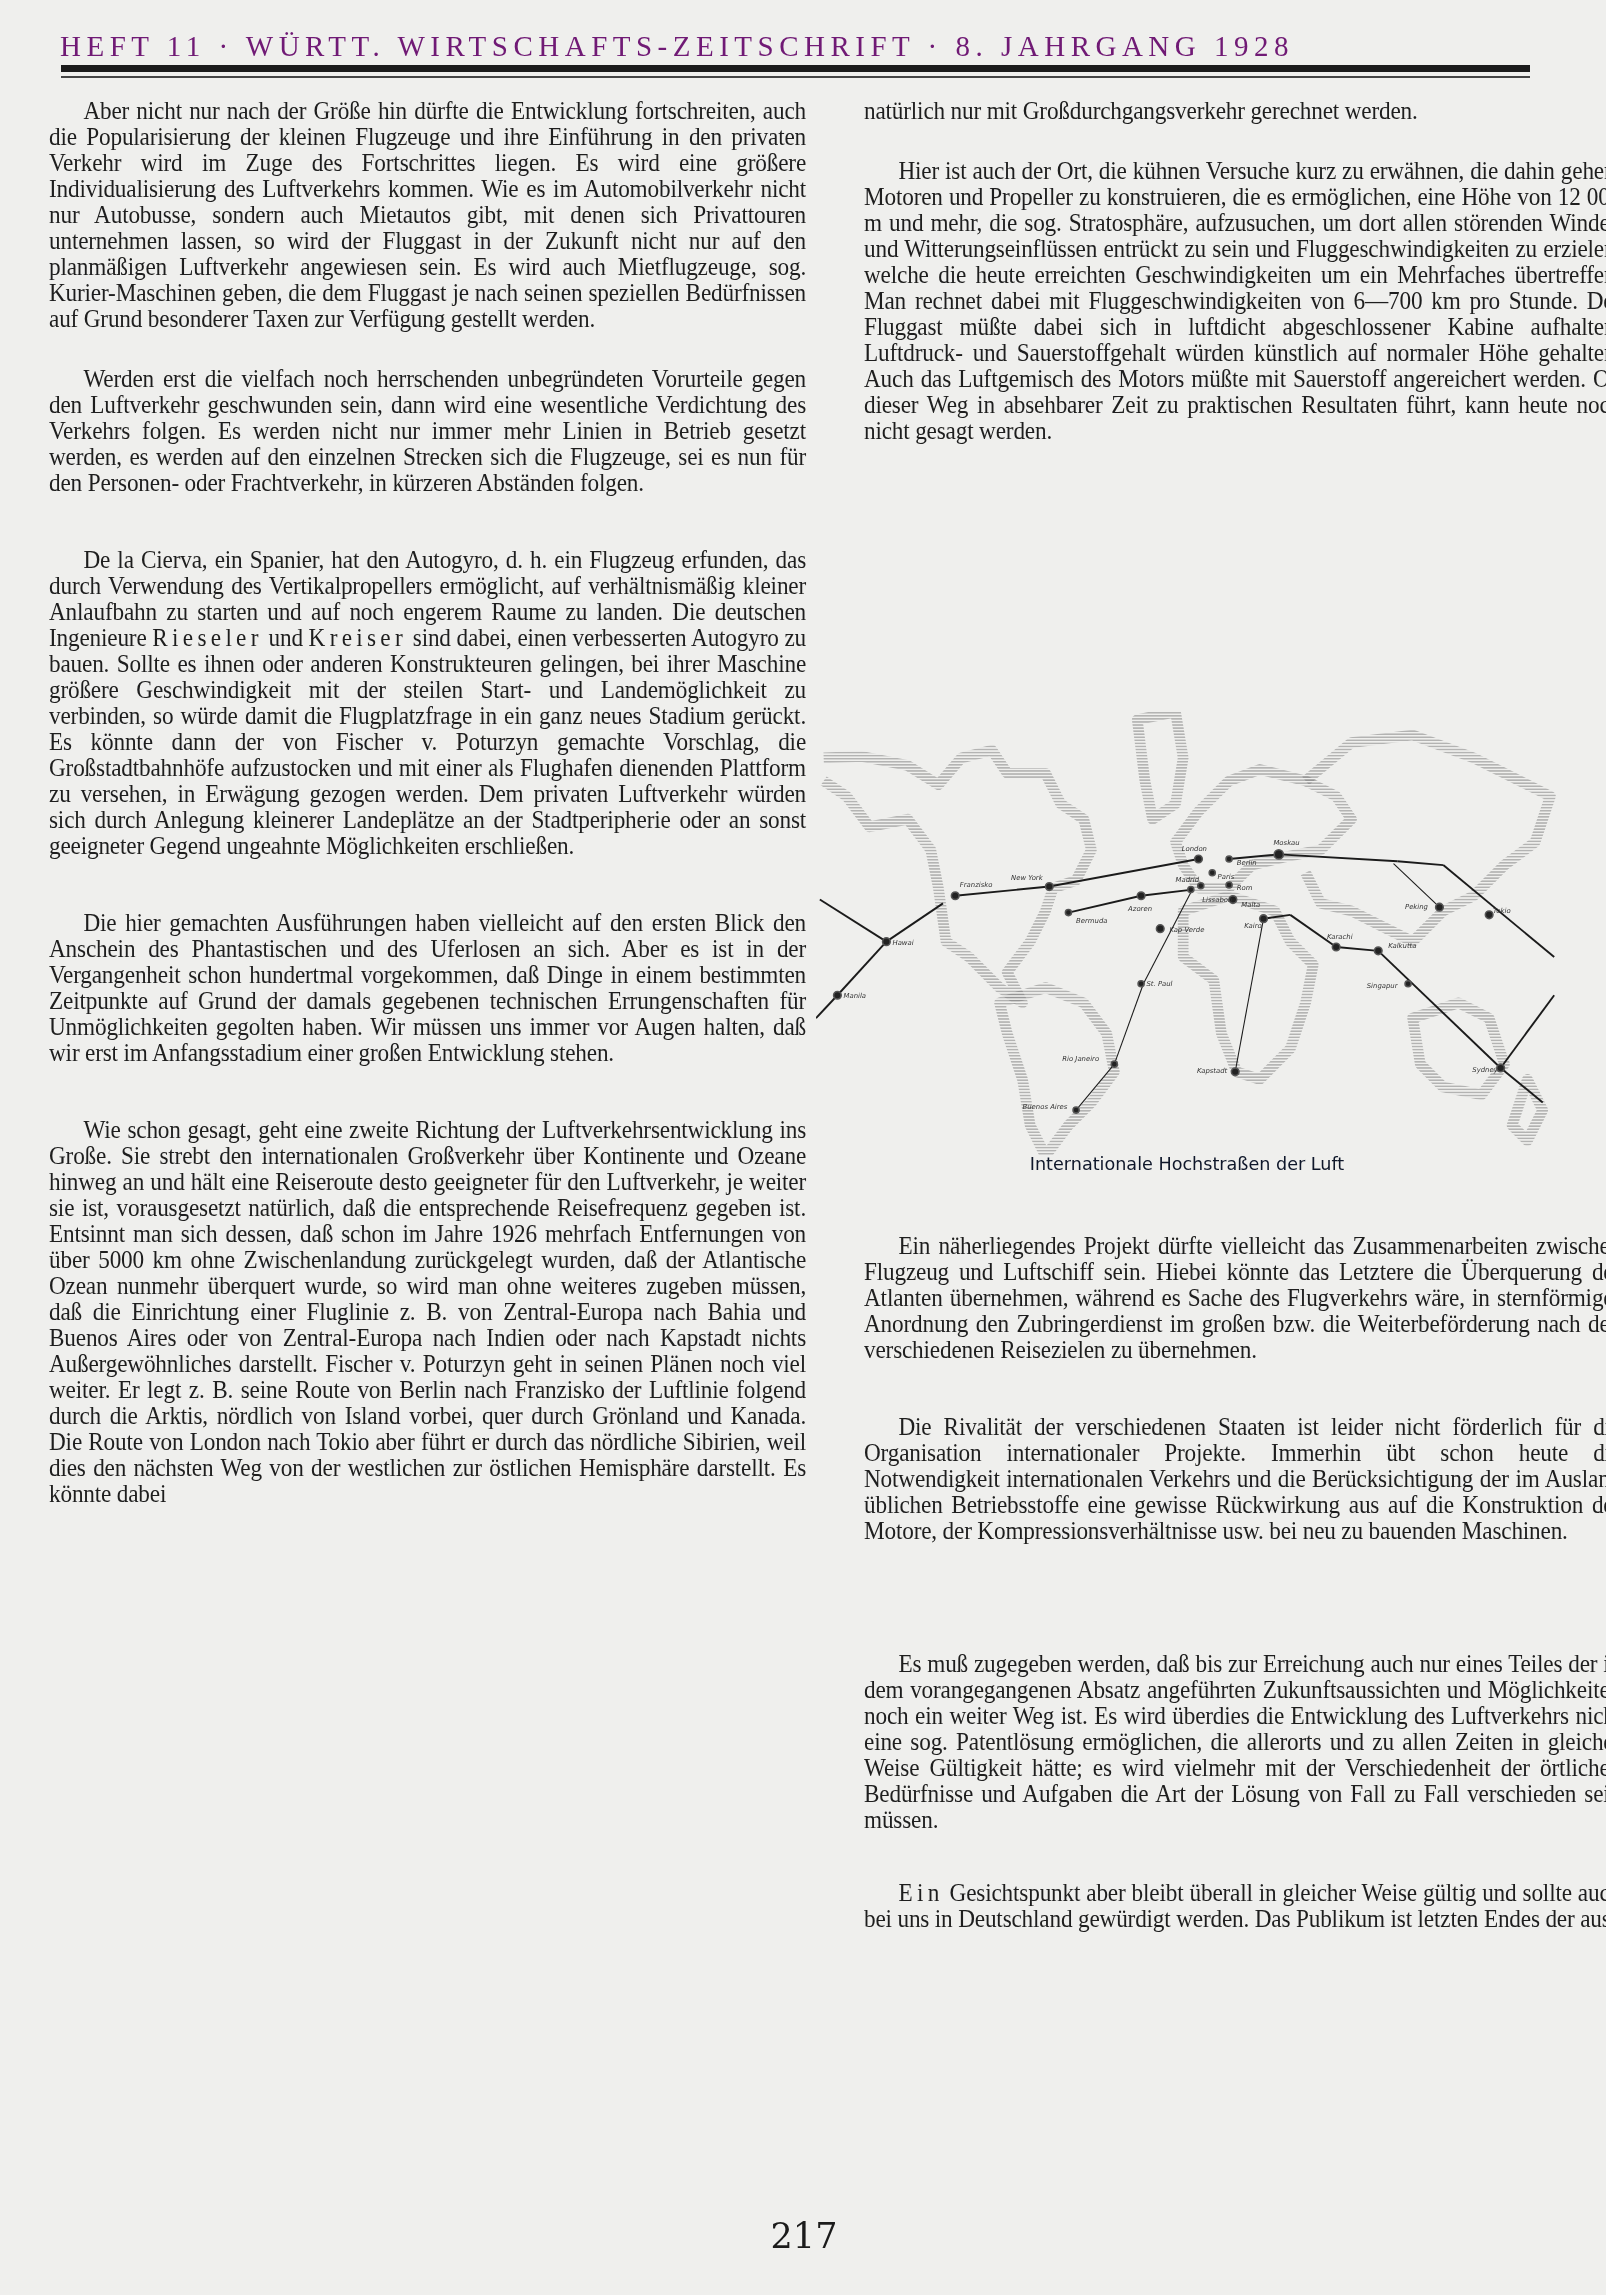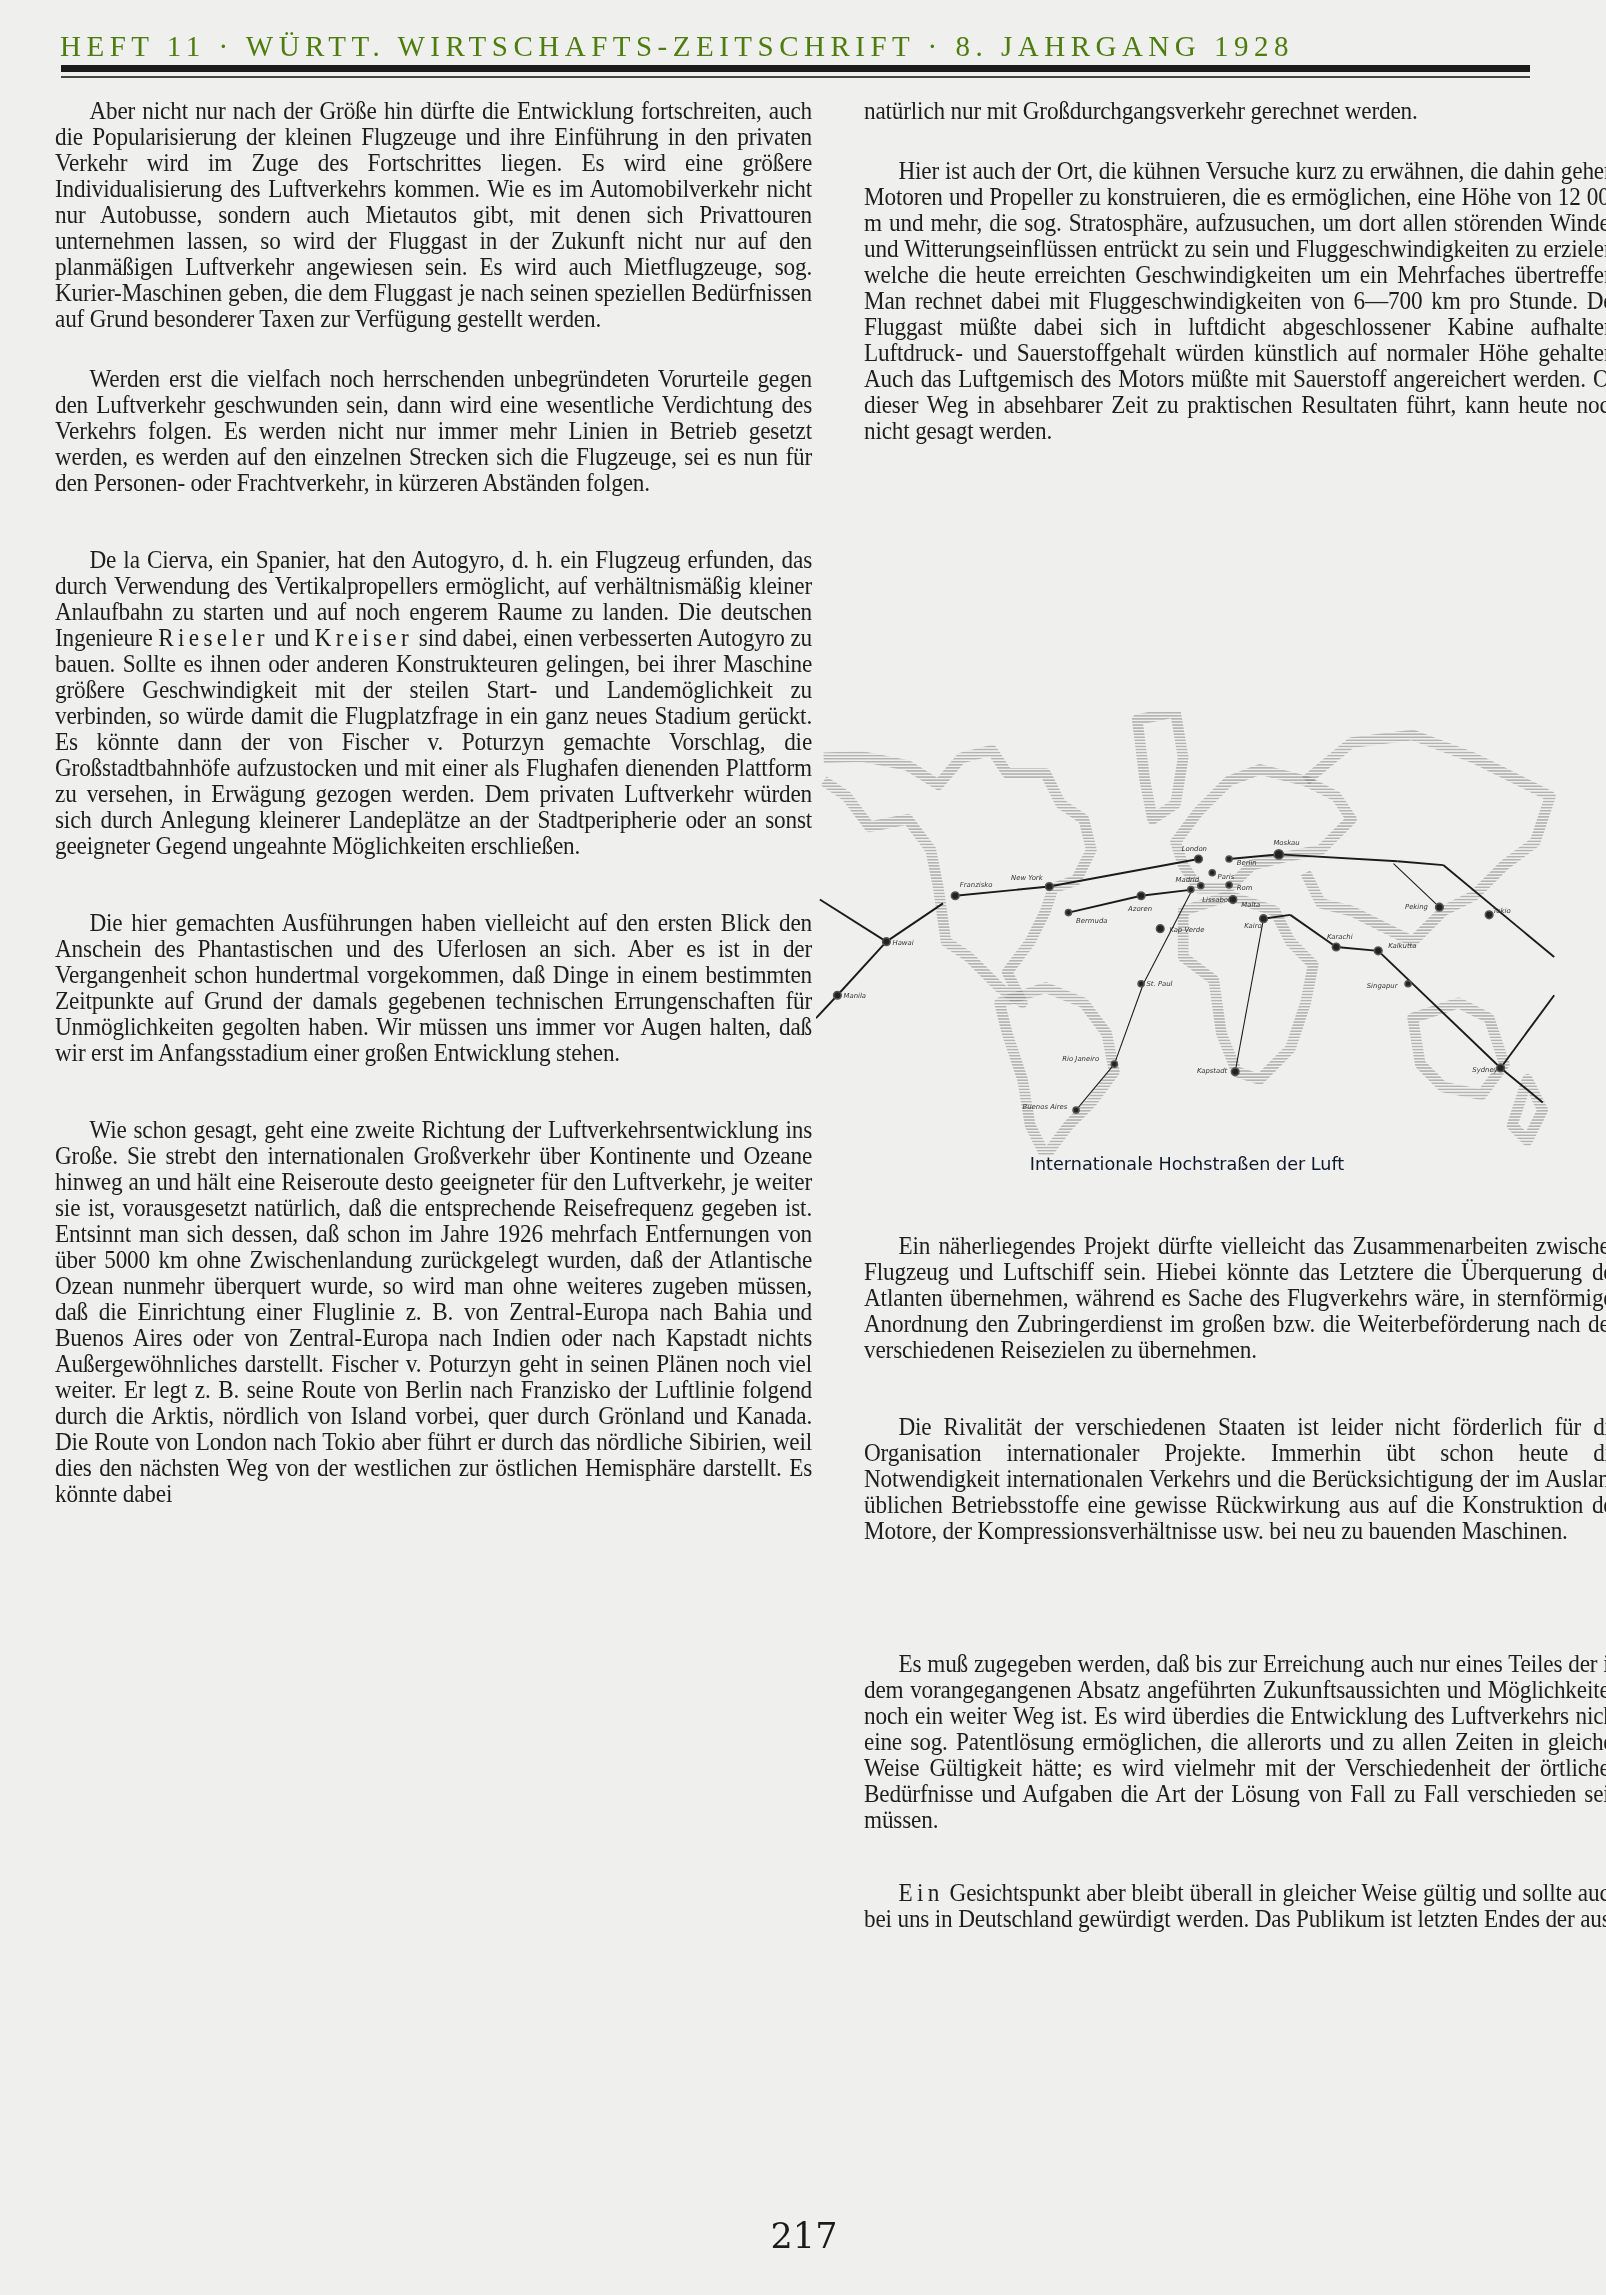--- a/index.html
+++ b/index.html
@@ -7,27 +7,27 @@
     width: 1606px; height: 2295px; overflow: hidden;
     background: #efefed;
     color: #1e1e1e;
     font-family: "DejaVu Serif", "Liberation Serif", serif;
     position: relative;
   }
   .header {
     position: absolute; left: 60px; top: 29px; width: 1478px;
     font-family: "Liberation Serif", "DejaVu Serif", serif;
     font-size: 29px; letter-spacing: 5.5px; white-space: nowrap;
-    color: #4d7c0f; line-height: 34px;
+    color: #701a75; line-height: 34px;
   }
   .rule-thick { position: absolute; left: 61px; top: 65px; width: 1469px; height: 6.9px; background: #1b1b1b; }
   .rule-thin { position: absolute; left: 61px; top: 76px; width: 1469px; height: 1.5px; background: #444; }
 
   .col { position: absolute; width: 758px; }
-  .col.left { left: 55px; top: 98px; }
+  .col.left { left: 49px; top: 98px; }
   .col.right { left: 864px; top: 98px; }
 
   p.para {
     margin: 0; font-family: "Liberation Serif", "DejaVu Serif", serif;
     font-size: 25px; line-height: 26px; text-align: justify;
     text-indent: 37px; hyphens: manual; letter-spacing: -0.2px;
     transform: scaleX(0.93); transform-origin: left top; width: 814px;
   }
   .spaced { letter-spacing: 4.6px; }
 

